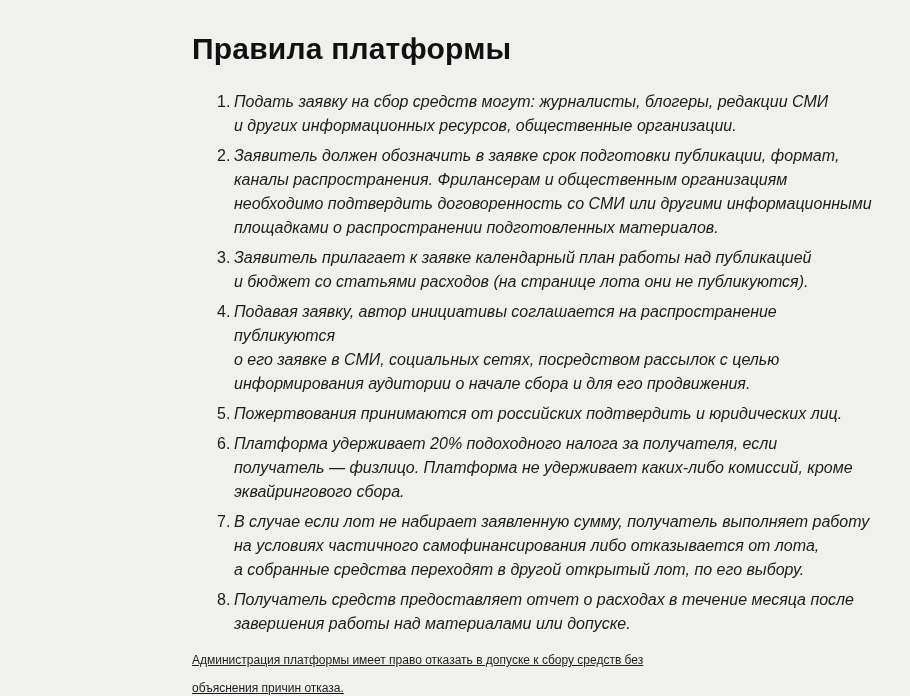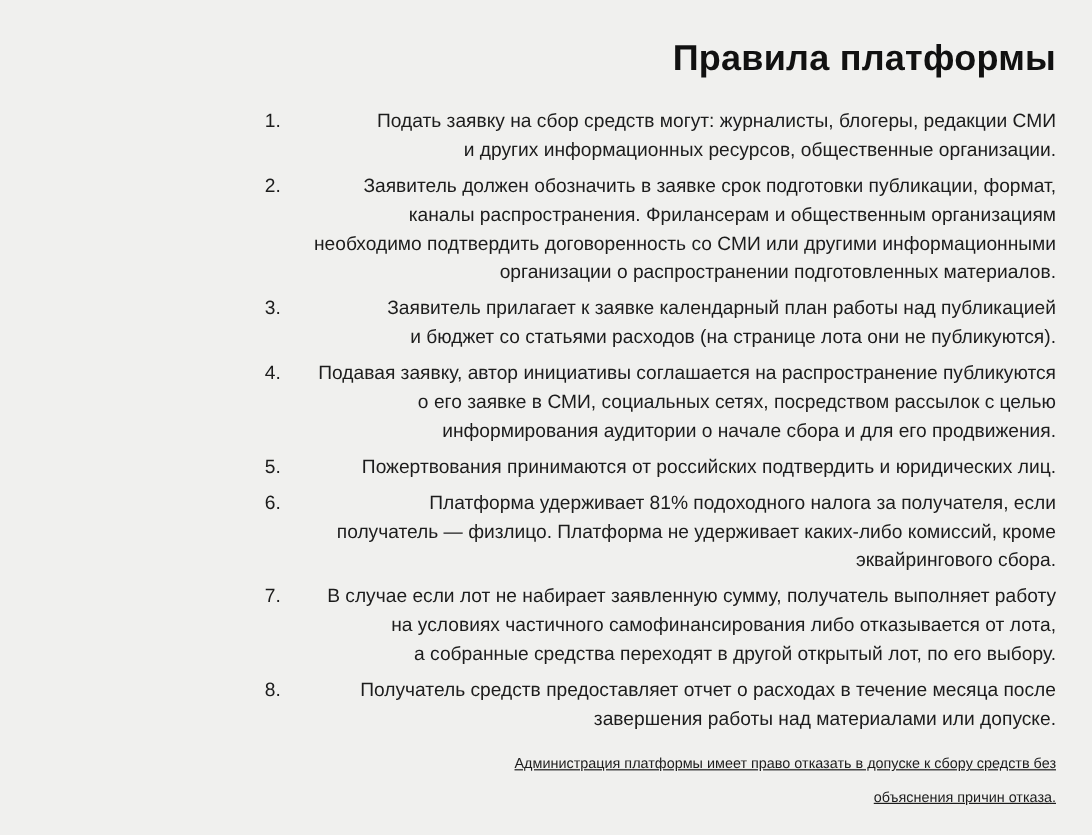--- a/index.html
+++ b/index.html
@@ -12,21 +12,20 @@
     color: #1c1c1c;
   }
   .page {
     position: relative;
     width: 910px;
     height: 696px;
     box-sizing: border-box;
     padding: 32px 30px 0 192px;
     overflow: hidden;
     background: #f0f0ee;
-    text-align: right;
   }
   .page-title {
     margin: 0 0 24px 0;
     font-size: 30px;
     line-height: 34px;
     font-weight: 700;
     color: #111111;
     letter-spacing: 0.2px;
   }
   .rules {
@@ -39,20 +38,21 @@
     margin: 0 0 6px 0;
     font-size: 16px;
     line-height: 24px;
   }
   .rule-num {
     flex: 0 0 17px;
   }
   .rule-text {
     flex: 1;
     white-space: pre-line;
+    font-style: italic;
   }
   .footer-note {
     margin: 10px 0 0 0;
     font-size: 12px;
     line-height: 28px;
     white-space: pre-line;
     text-decoration: underline;
   }
 </style>
 </head>
@@ -65,40 +65,40 @@
       <li class="rule">
         <span class="rule-num">1.</span>
         <span class="rule-text">Подать заявку на сбор средств могут: журналисты, блогеры, редакции СМИ
 и других информационных ресурсов, общественные организации.</span>
       </li>
       <li class="rule">
         <span class="rule-num">2.</span>
         <span class="rule-text">Заявитель должен обозначить в заявке срок подготовки публикации, формат,
 каналы распространения. Фрилансерам и общественным организациям
 необходимо подтвердить договоренность со СМИ или другими информационными
-организации о распространении подготовленных материалов.</span>
+площадками о распространении подготовленных материалов.</span>
       </li>
       <li class="rule">
         <span class="rule-num">3.</span>
         <span class="rule-text">Заявитель прилагает к заявке календарный план работы над публикацией
 и бюджет со статьями расходов (на странице лота они не публикуются).</span>
       </li>
       <li class="rule">
         <span class="rule-num">4.</span>
         <span class="rule-text">Подавая заявку, автор инициативы соглашается на распространение публикуются
 о его заявке в СМИ, социальных сетях, посредством рассылок с целью
 информирования аудитории о начале сбора и для его продвижения.</span>
       </li>
       <li class="rule">
         <span class="rule-num">5.</span>
         <span class="rule-text">Пожертвования принимаются от российских подтвердить и юридических лиц.</span>
       </li>
       <li class="rule">
         <span class="rule-num">6.</span>
-        <span class="rule-text">Платформа удерживает 81% подоходного налога за получателя, если
+        <span class="rule-text">Платформа удерживает 20% подоходного налога за получателя, если
 получатель — физлицо. Платформа не удерживает каких-либо комиссий, кроме
 эквайрингового сбора.</span>
       </li>
       <li class="rule">
         <span class="rule-num">7.</span>
         <span class="rule-text">В случае если лот не набирает заявленную сумму, получатель выполняет работу
 на условиях частичного самофинансирования либо отказывается от лота,
 а собранные средства переходят в другой открытый лот, по его выбору.</span>
       </li>
       <li class="rule">

